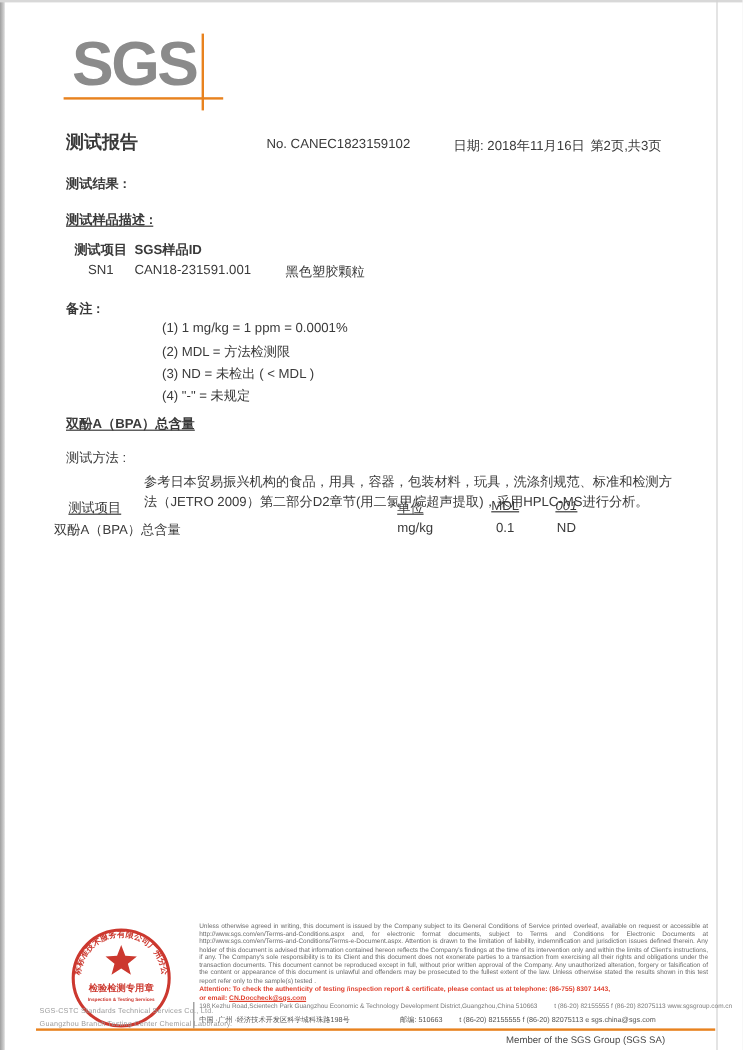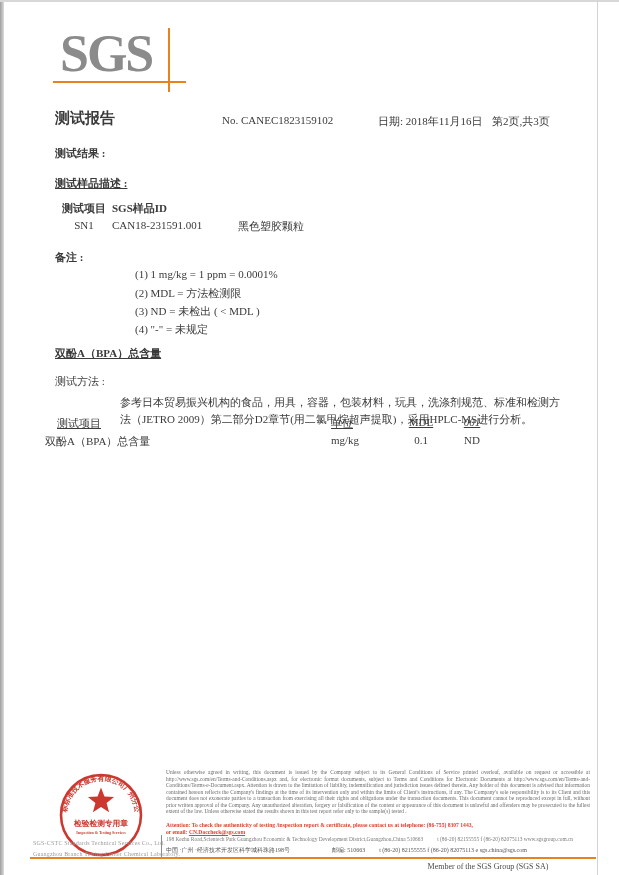--- a/index.html
+++ b/index.html
@@ -1,18 +1,18 @@
 <!DOCTYPE html>
 <html><head>
 <meta charset="utf-8">
 <style>
   html,body { margin:0; padding:0; background:#e9e9e9; }
   .page {
     position:relative; width:619px; height:875px; background:#ffffff;
-    font-family:Liberation Serif, serif;
+    font-family:Liberation Sans, sans-serif;
     color:#3a3a3a; overflow:hidden;
   }
   .abs { position:absolute; }
   
   .edge-left  { left:0; top:0; width:4px; height:875px; background:linear-gradient(to right,#9f9f9f,#dcdcdc); }
   .edge-top   { left:0; top:0; width:619px; height:2px; background:#d8d8d8; }
   .edge-right { left:597px; top:0; width:1px; height:875px; background:#d3d3d3; }
 
   
   .logo-text { left:60px; top:28px; font-size:52px; font-weight:bold; color:#8b8b8b; letter-spacing:-2px; line-height:52px; }

